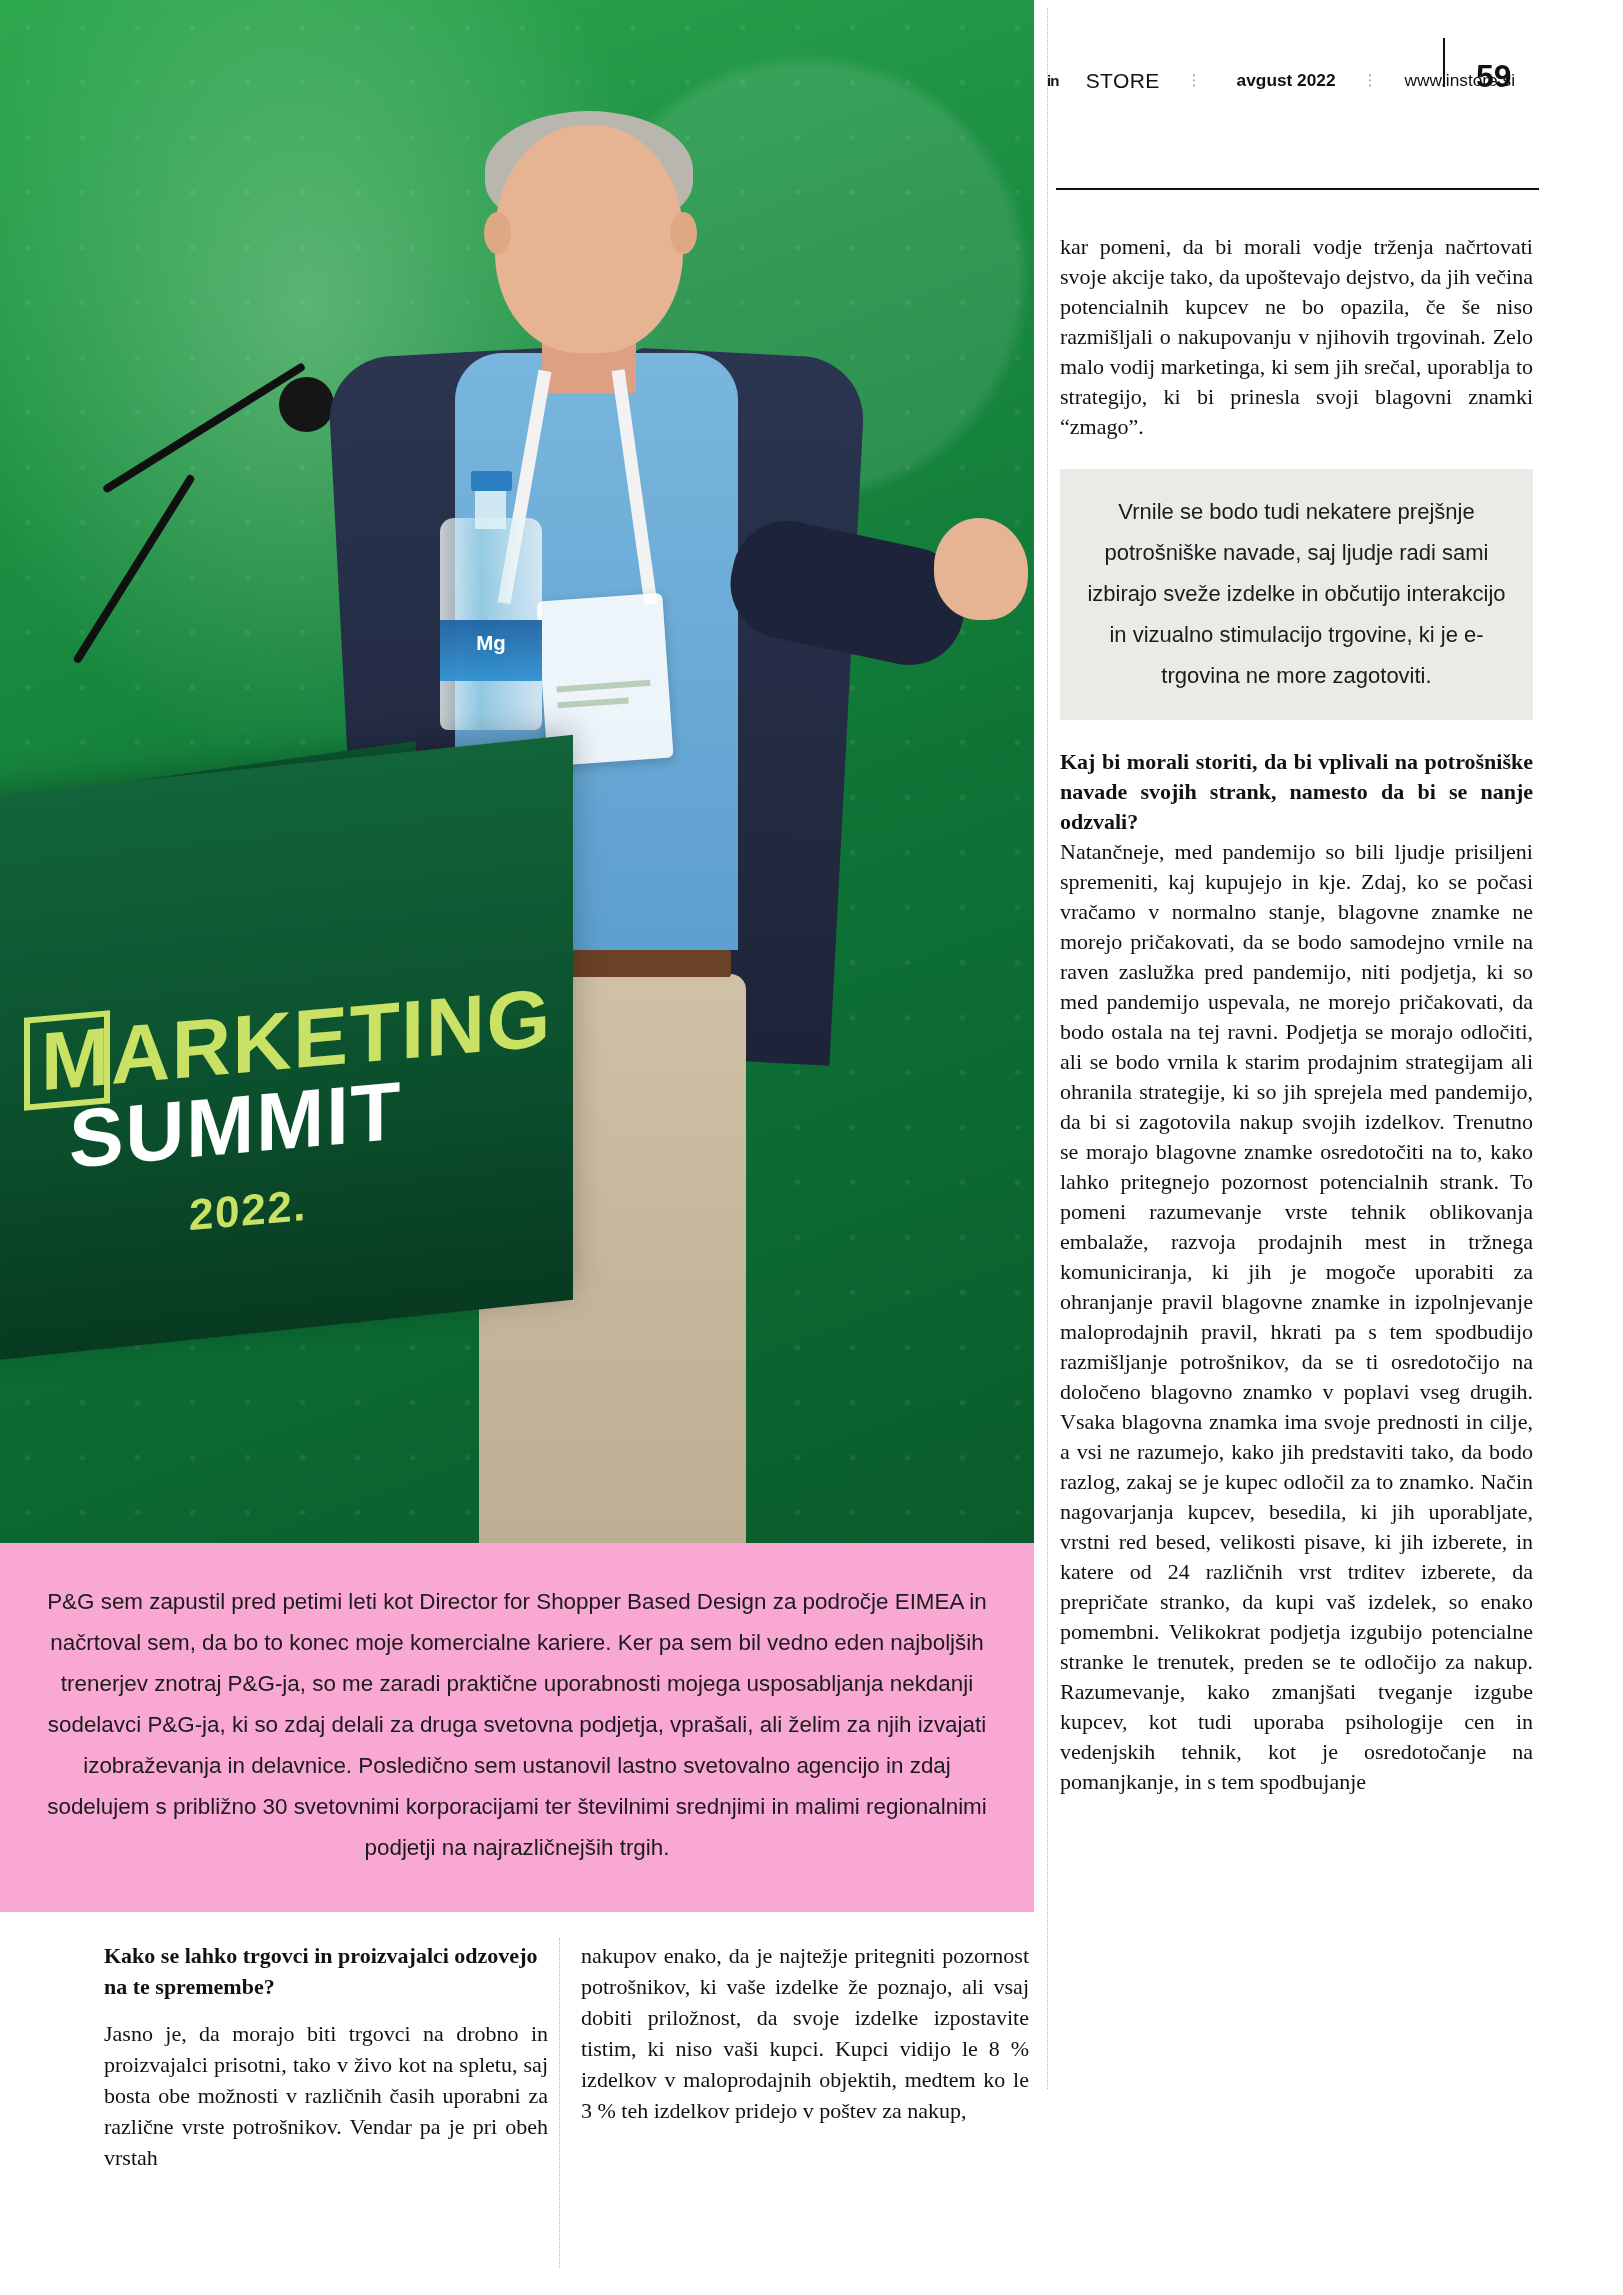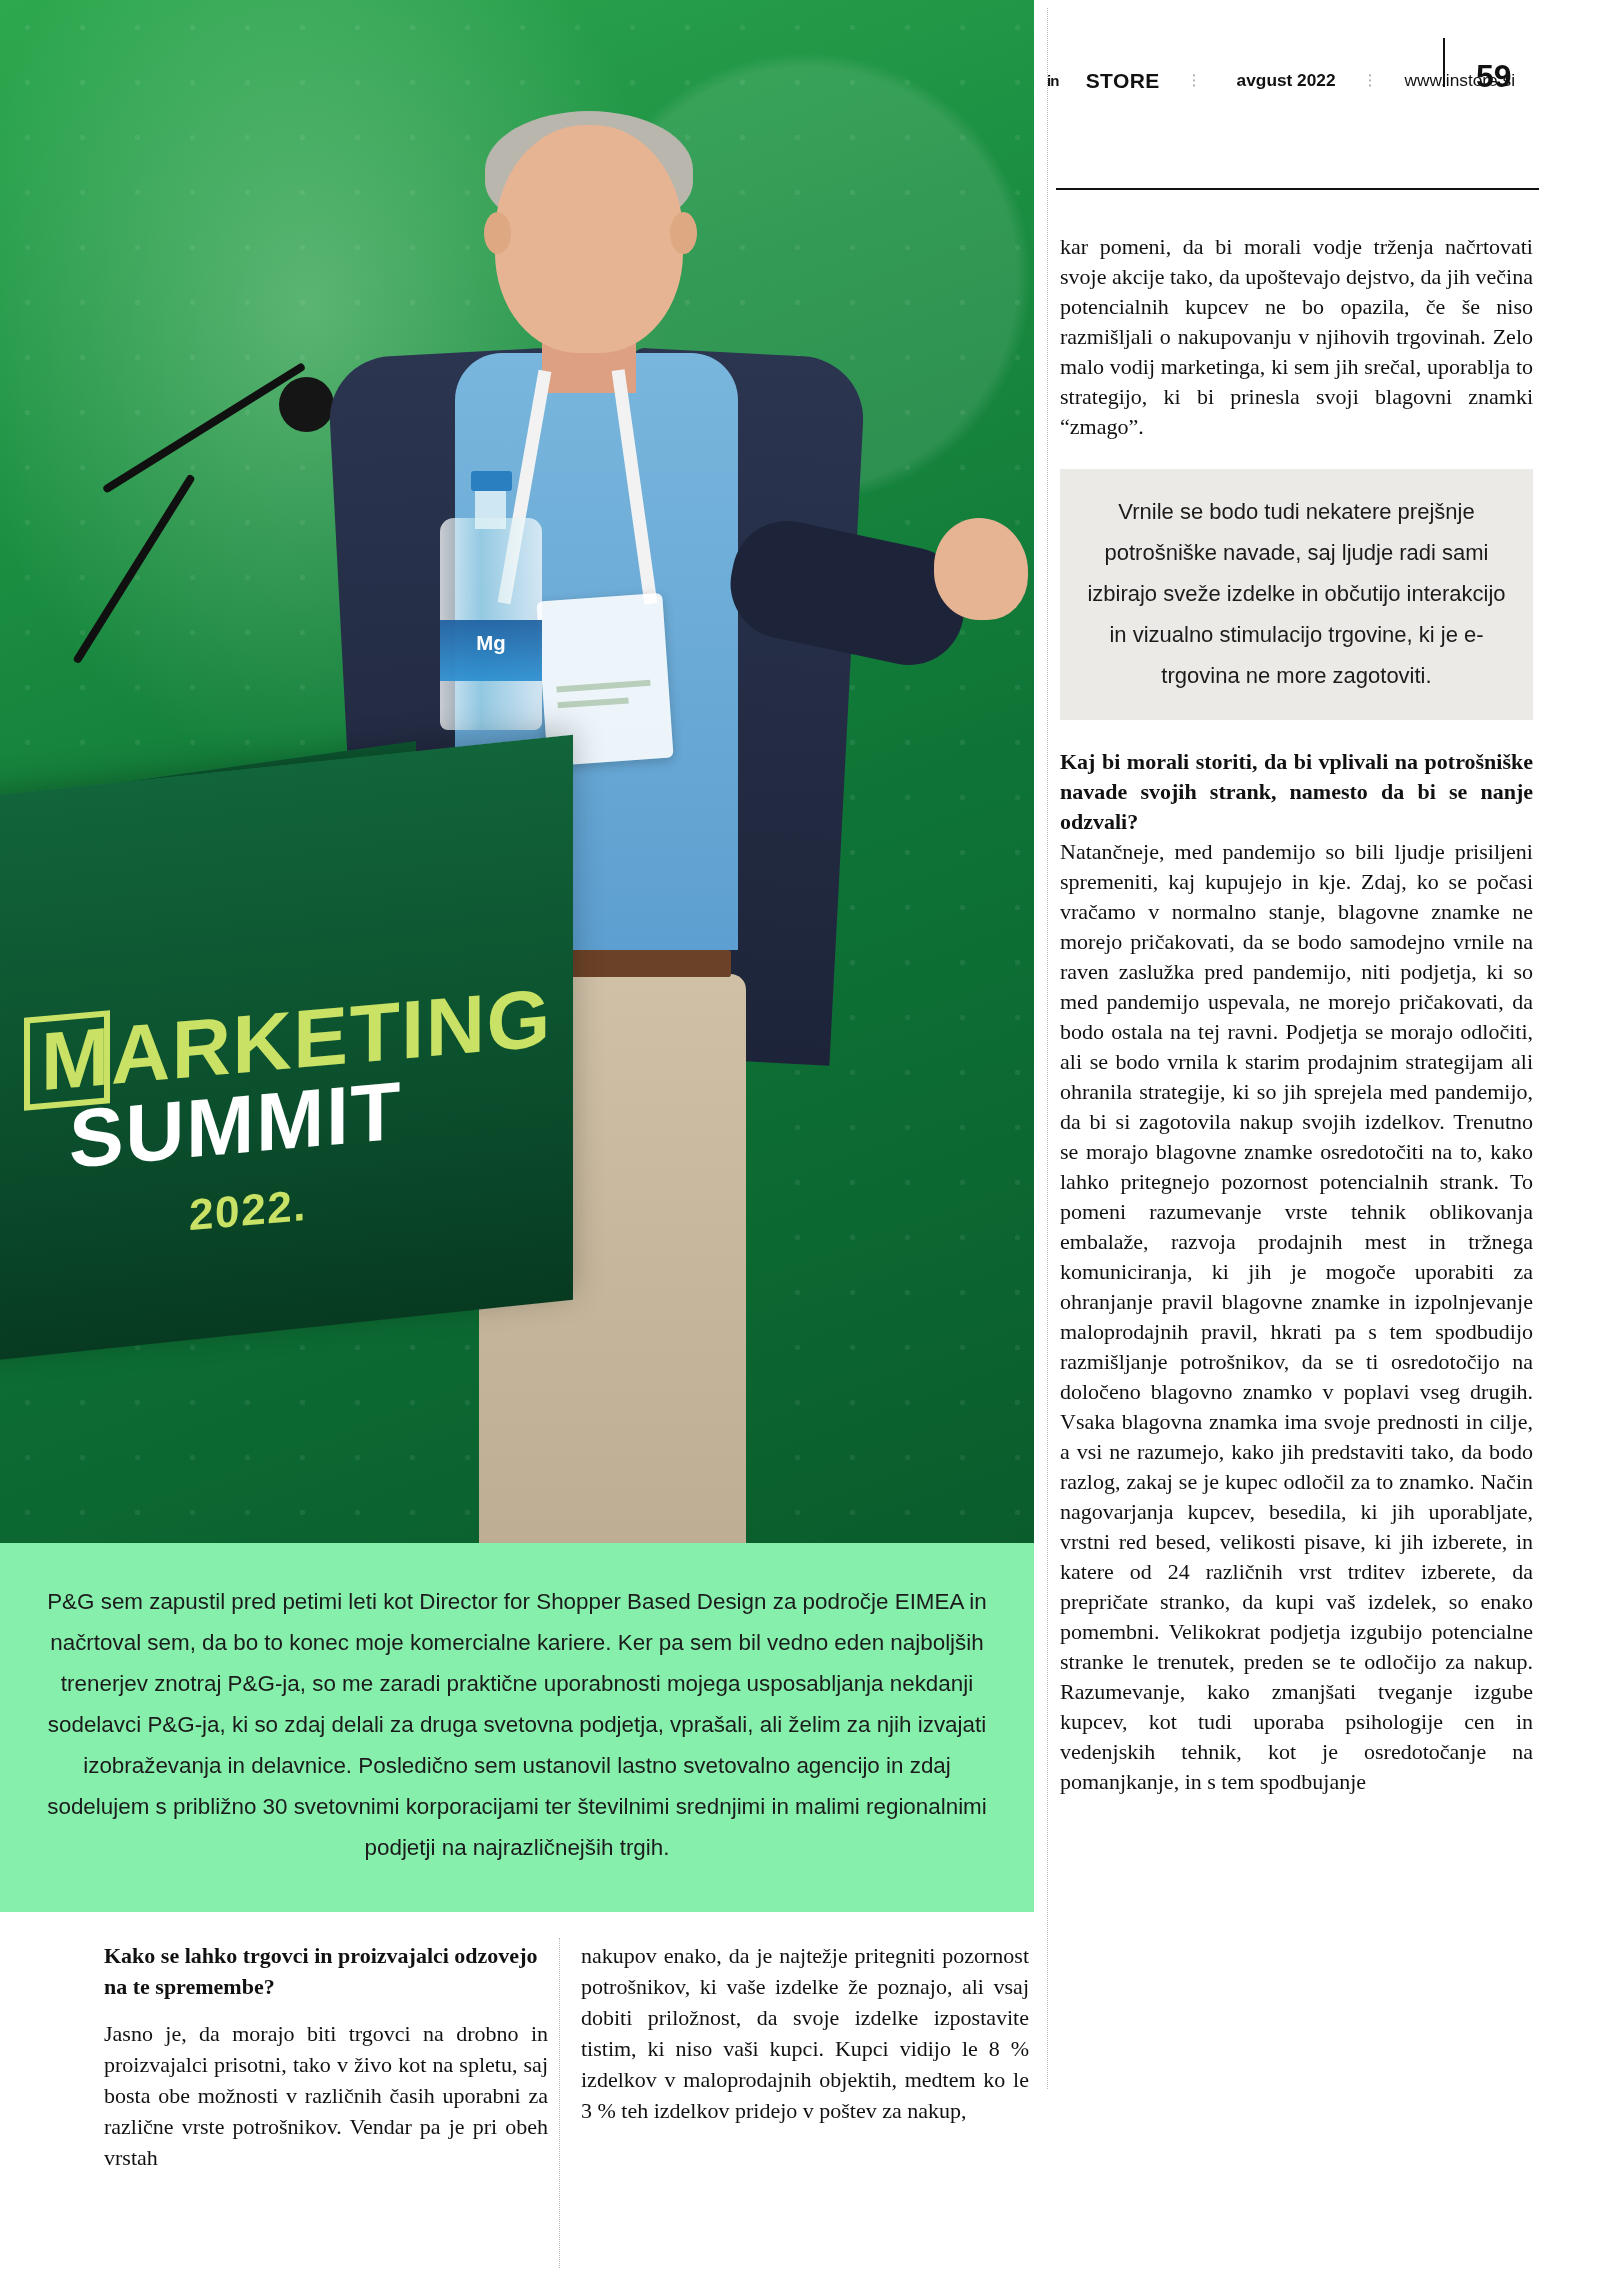--- a/index.html
+++ b/index.html
@@ -30,21 +30,21 @@
     font-family: "Liberation Sans", sans-serif;
   }
   .masthead .logo-mark {
     font-size: 15px;
     letter-spacing: -0.8px;
     color: #111;
     font-weight: 700;
   }
   .masthead .logo-word {
     font-size: 21px;
-    font-weight: 700;
+    font-weight: 400;
     letter-spacing: 0.4px;
     color: #111;
   }
   .masthead .sep {
     color: #9b9b9b;
     font-size: 15px;
     line-height: 1;
     transform: translateY(-0.8px);
   }
   .masthead .issue {
@@ -303,21 +303,21 @@
     background:#151515; border-radius:50%;
   }
 
   
   .quote-left {
     position: absolute;
     top: 1543px;
     left: 0;
     width: 1034px;
     height: 369px;
-    background: #86efac;
+    background: #f9a8d4;
     box-sizing: border-box;
     padding: 38px 47px 31px 47px;
     font-family: "Liberation Sans", sans-serif;
     font-size: 22.4px;
     line-height: 41px;
     text-align: center;
     color: #1b1b1b;
   }
 
   

